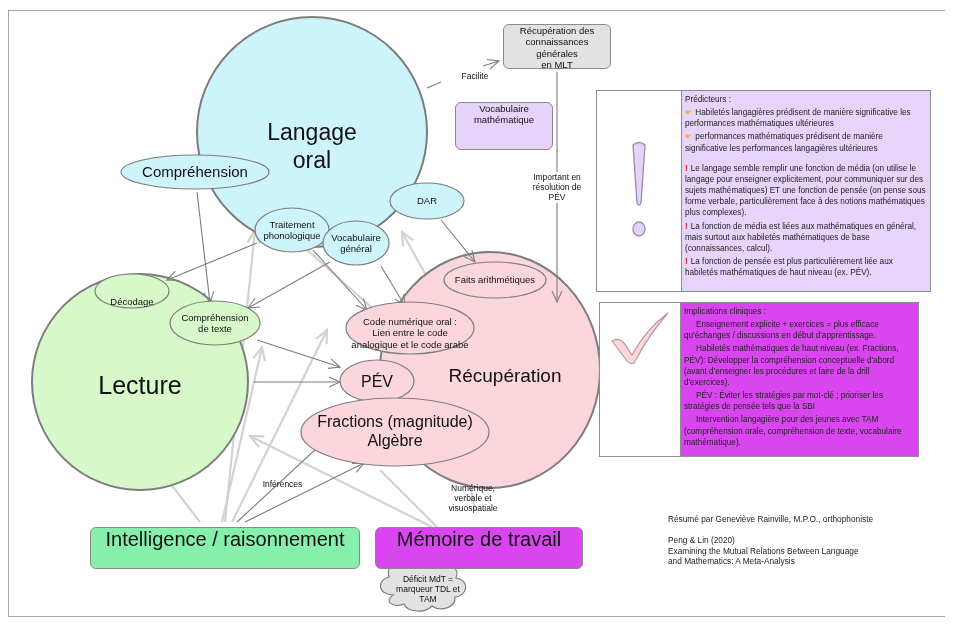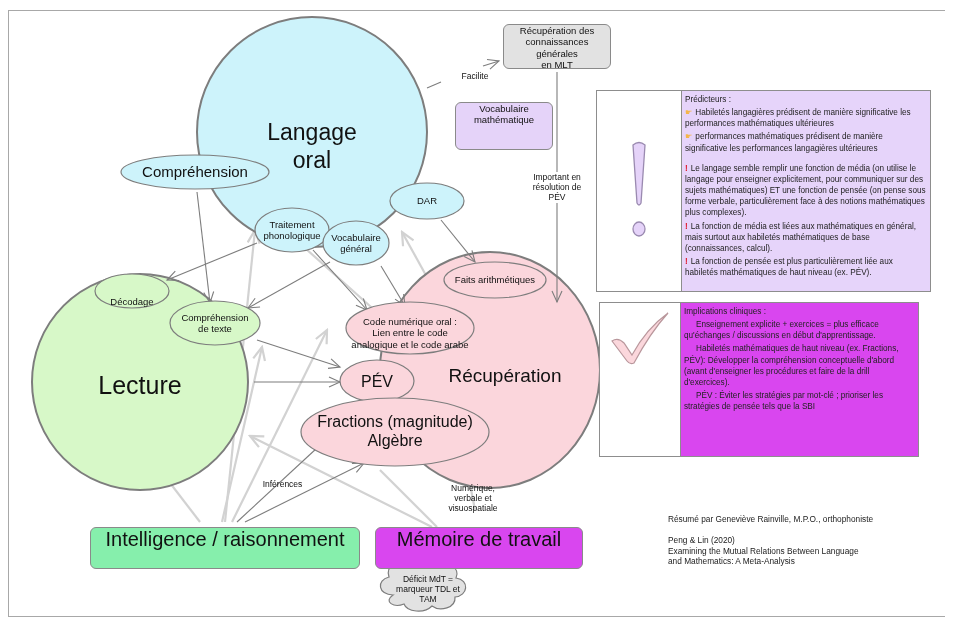--- a/index.html
+++ b/index.html
@@ -155,20 +155,21 @@
   <div class="icon-cell" style="width:80px;align-items:flex-start;padding-top:8px;">
     <svg width="60" height="55" viewBox="0 0 60 55">
       <path d="M2,30 Q8,26 14,32 L22,44 Q36,18 58,2 Q40,22 24,52 Q20,54 17,50 Z" fill="#fbd7dc" stroke="#b9979c" stroke-width="1.2"></path>
     </svg>
   </div>
   <div class="text-cell" style="background:#d946ef;">
     <p>Implications cliniques :</p>
     <p class="indent">Enseignement explicite + exercices = plus efficace qu'échanges / discussions en début d'apprentissage.</p>
     <p class="indent">Habiletés mathématiques de haut niveau (ex. Fractions, PÉV): Développer la compréhension conceptuelle d'abord (avant d'enseigner les procédures et faire de la drill d'exercices).</p>
     <p class="indent">PÉV : Éviter les stratégies par mot-clé ; prioriser les stratégies de pensée tels que la SBI</p>
+    <p class="indent">Intervention langagière pour des jeunes avec TAM (compréhension orale, compréhension de texte, vocabulaire mathématique).</p>
   </div>
 </div>
 
 <div class="credits">
   <div>Résumé par Geneviève Rainville, M.P.O., orthophoniste</div>
   <div style="height:10px;"></div>
   <div>Peng &amp; Lin (2020)</div>
   <div>Examining the Mutual Relations Between Language</div>
   <div>and Mathematics: A Meta-Analysis</div>
 </div>

